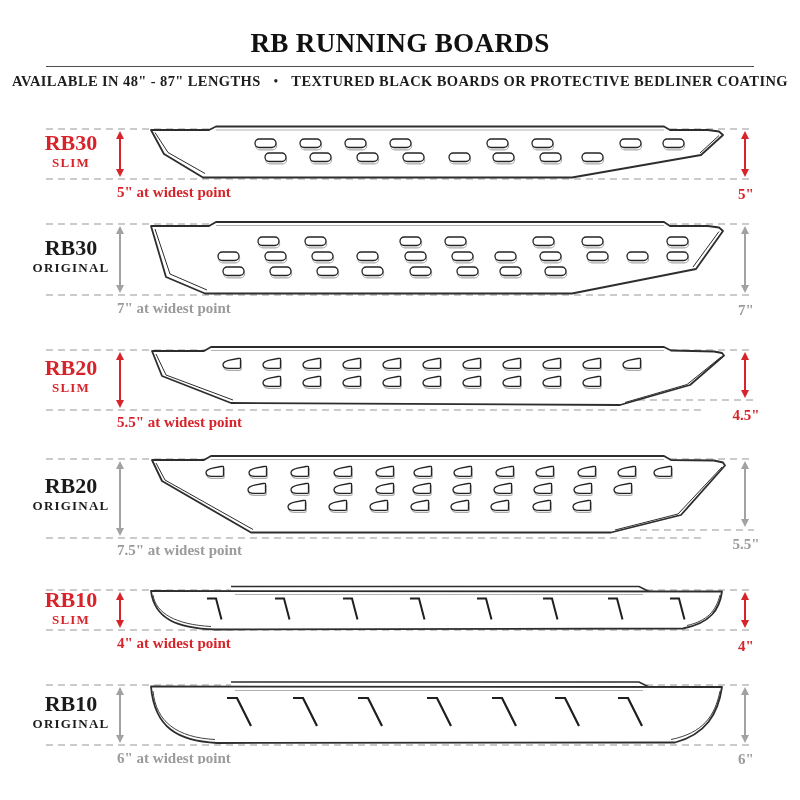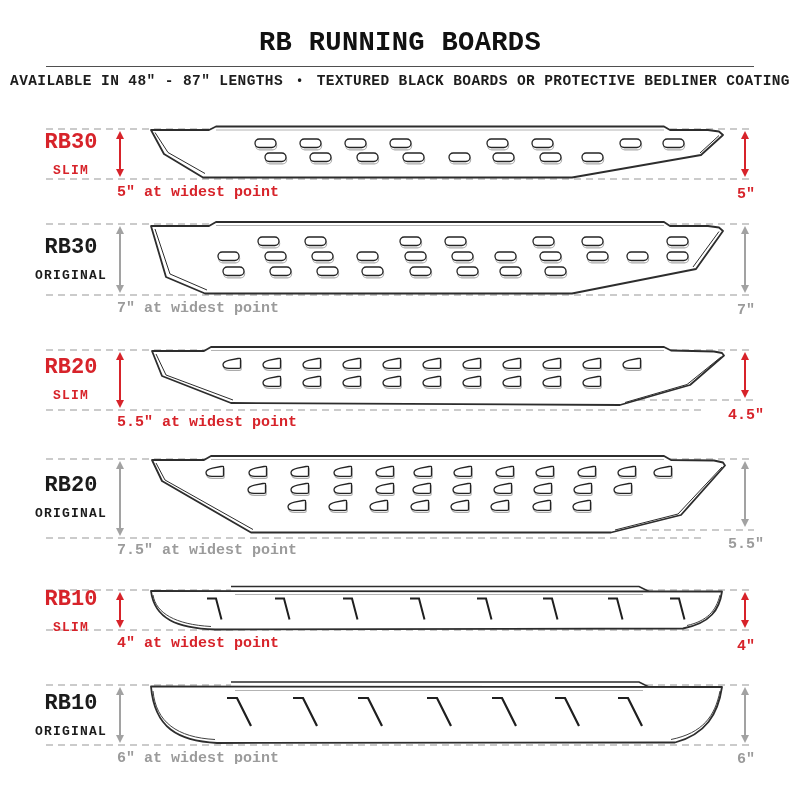--- a/index.html
+++ b/index.html
@@ -1,18 +1,18 @@
 <!DOCTYPE html>
 <html><head>
 <meta charset="utf-8">
 <style>
   html,body{margin:0;padding:0;background:#ffffff;}
   #canvas{
     position:relative;width:800px;height:764px;background:#ffffff;overflow:hidden;
-    font-family:Liberation Mono, monospace;
+    font-family:Liberation Serif, serif;
   }
   
   .title{
     position:absolute;top:27px;left:0;right:0;text-align:center;
     font-size:28px;font-weight:bold;color:#111;letter-spacing:.3px;
     transform:scaleX(.97);
   }
   .rule{position:absolute;top:66px;left:46px;width:708px;height:1px;background:#4f4f4f;}
   .subtitle{
     position:absolute;top:73px;left:0;right:0;text-align:center;
@@ -20,21 +20,21 @@
   }
   .subtitle .sep{display:inline-block;margin:0 13px;font-size:12px;vertical-align:1px;}
   
   .dash{
     position:absolute;height:2px;
     background:repeating-linear-gradient(90deg,#cbcbcb 0 7px,transparent 7px 12px);
   }
   
   .label{position:absolute;left:16px;width:110px;text-align:center;line-height:1.05;}
   .label .model{font-size:22px;font-weight:bold;display:block;}
-  .label .variant{font-size:13px;font-weight:bold;letter-spacing:1.2px;display:block;margin-top:10px;}
+  .label .variant{font-size:13px;font-weight:bold;letter-spacing:1.2px;display:block;margin-top:2px;}
   .accent-red .label .model,.accent-red .label .variant{color:#d7232a;}
   .accent-gray .label .model,.accent-gray .label .variant{color:#1b1b1b;}
   
   .v-arrow{position:absolute;width:2px;}
   .v-arrow .shaft{position:absolute;left:0;top:5px;bottom:5px;width:2px;background:currentColor;}
   .v-arrow::before{content:"";position:absolute;top:-1px;left:-3px;width:0;height:0;
     border-left:4px solid transparent;border-right:4px solid transparent;border-bottom:8px solid currentColor;}
   .v-arrow::after{content:"";position:absolute;bottom:-1px;left:-3px;width:0;height:0;
     border-left:4px solid transparent;border-right:4px solid transparent;border-top:8px solid currentColor;}
   .accent-red .v-arrow{color:#d7232a;}

